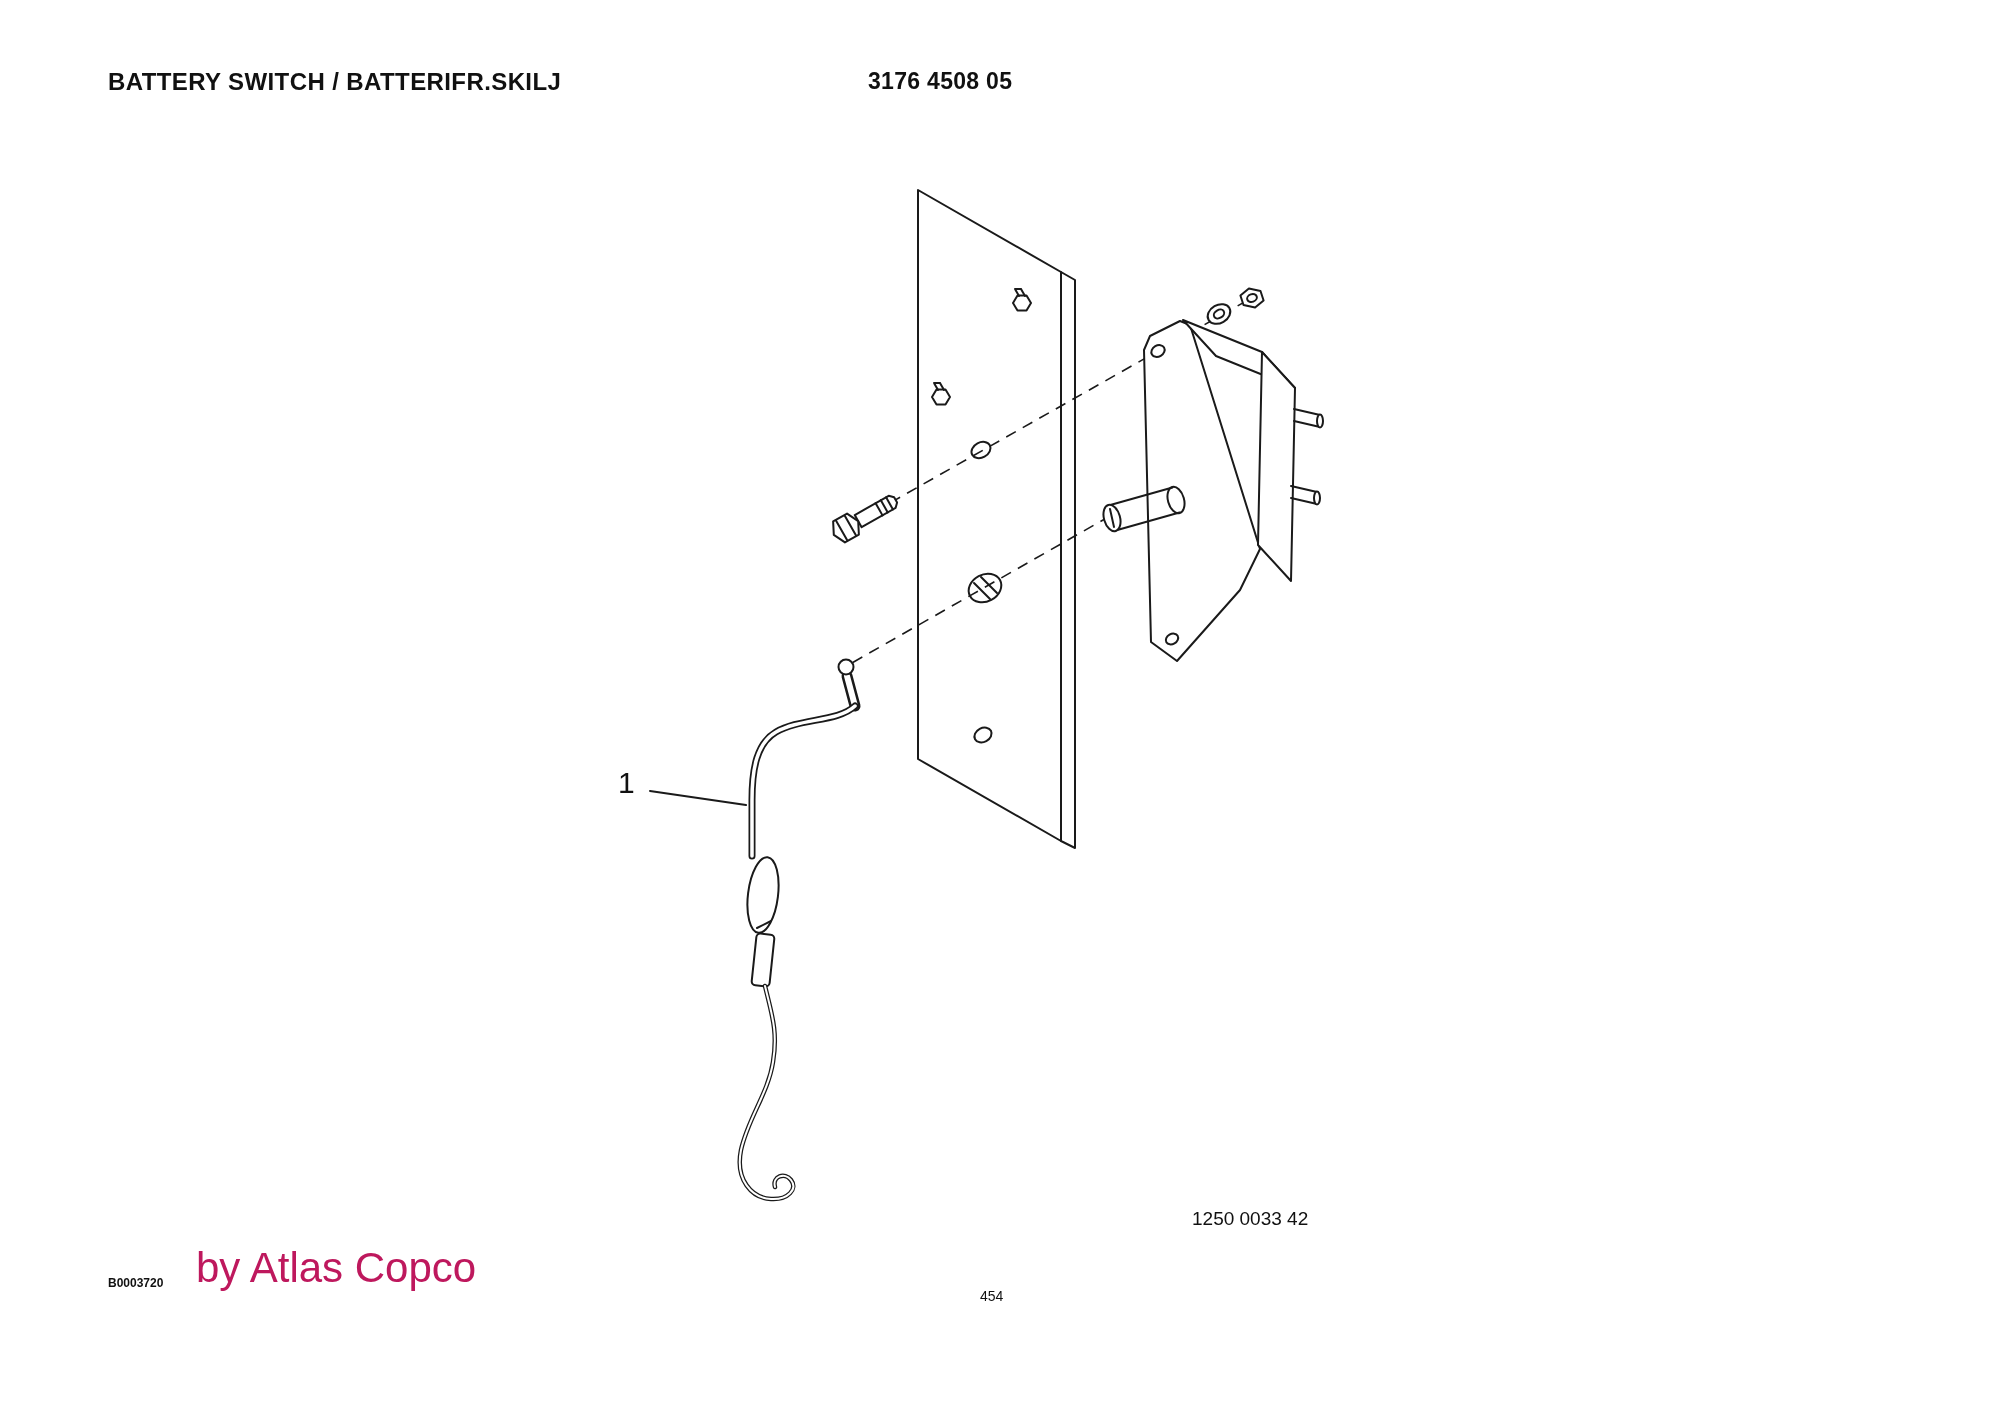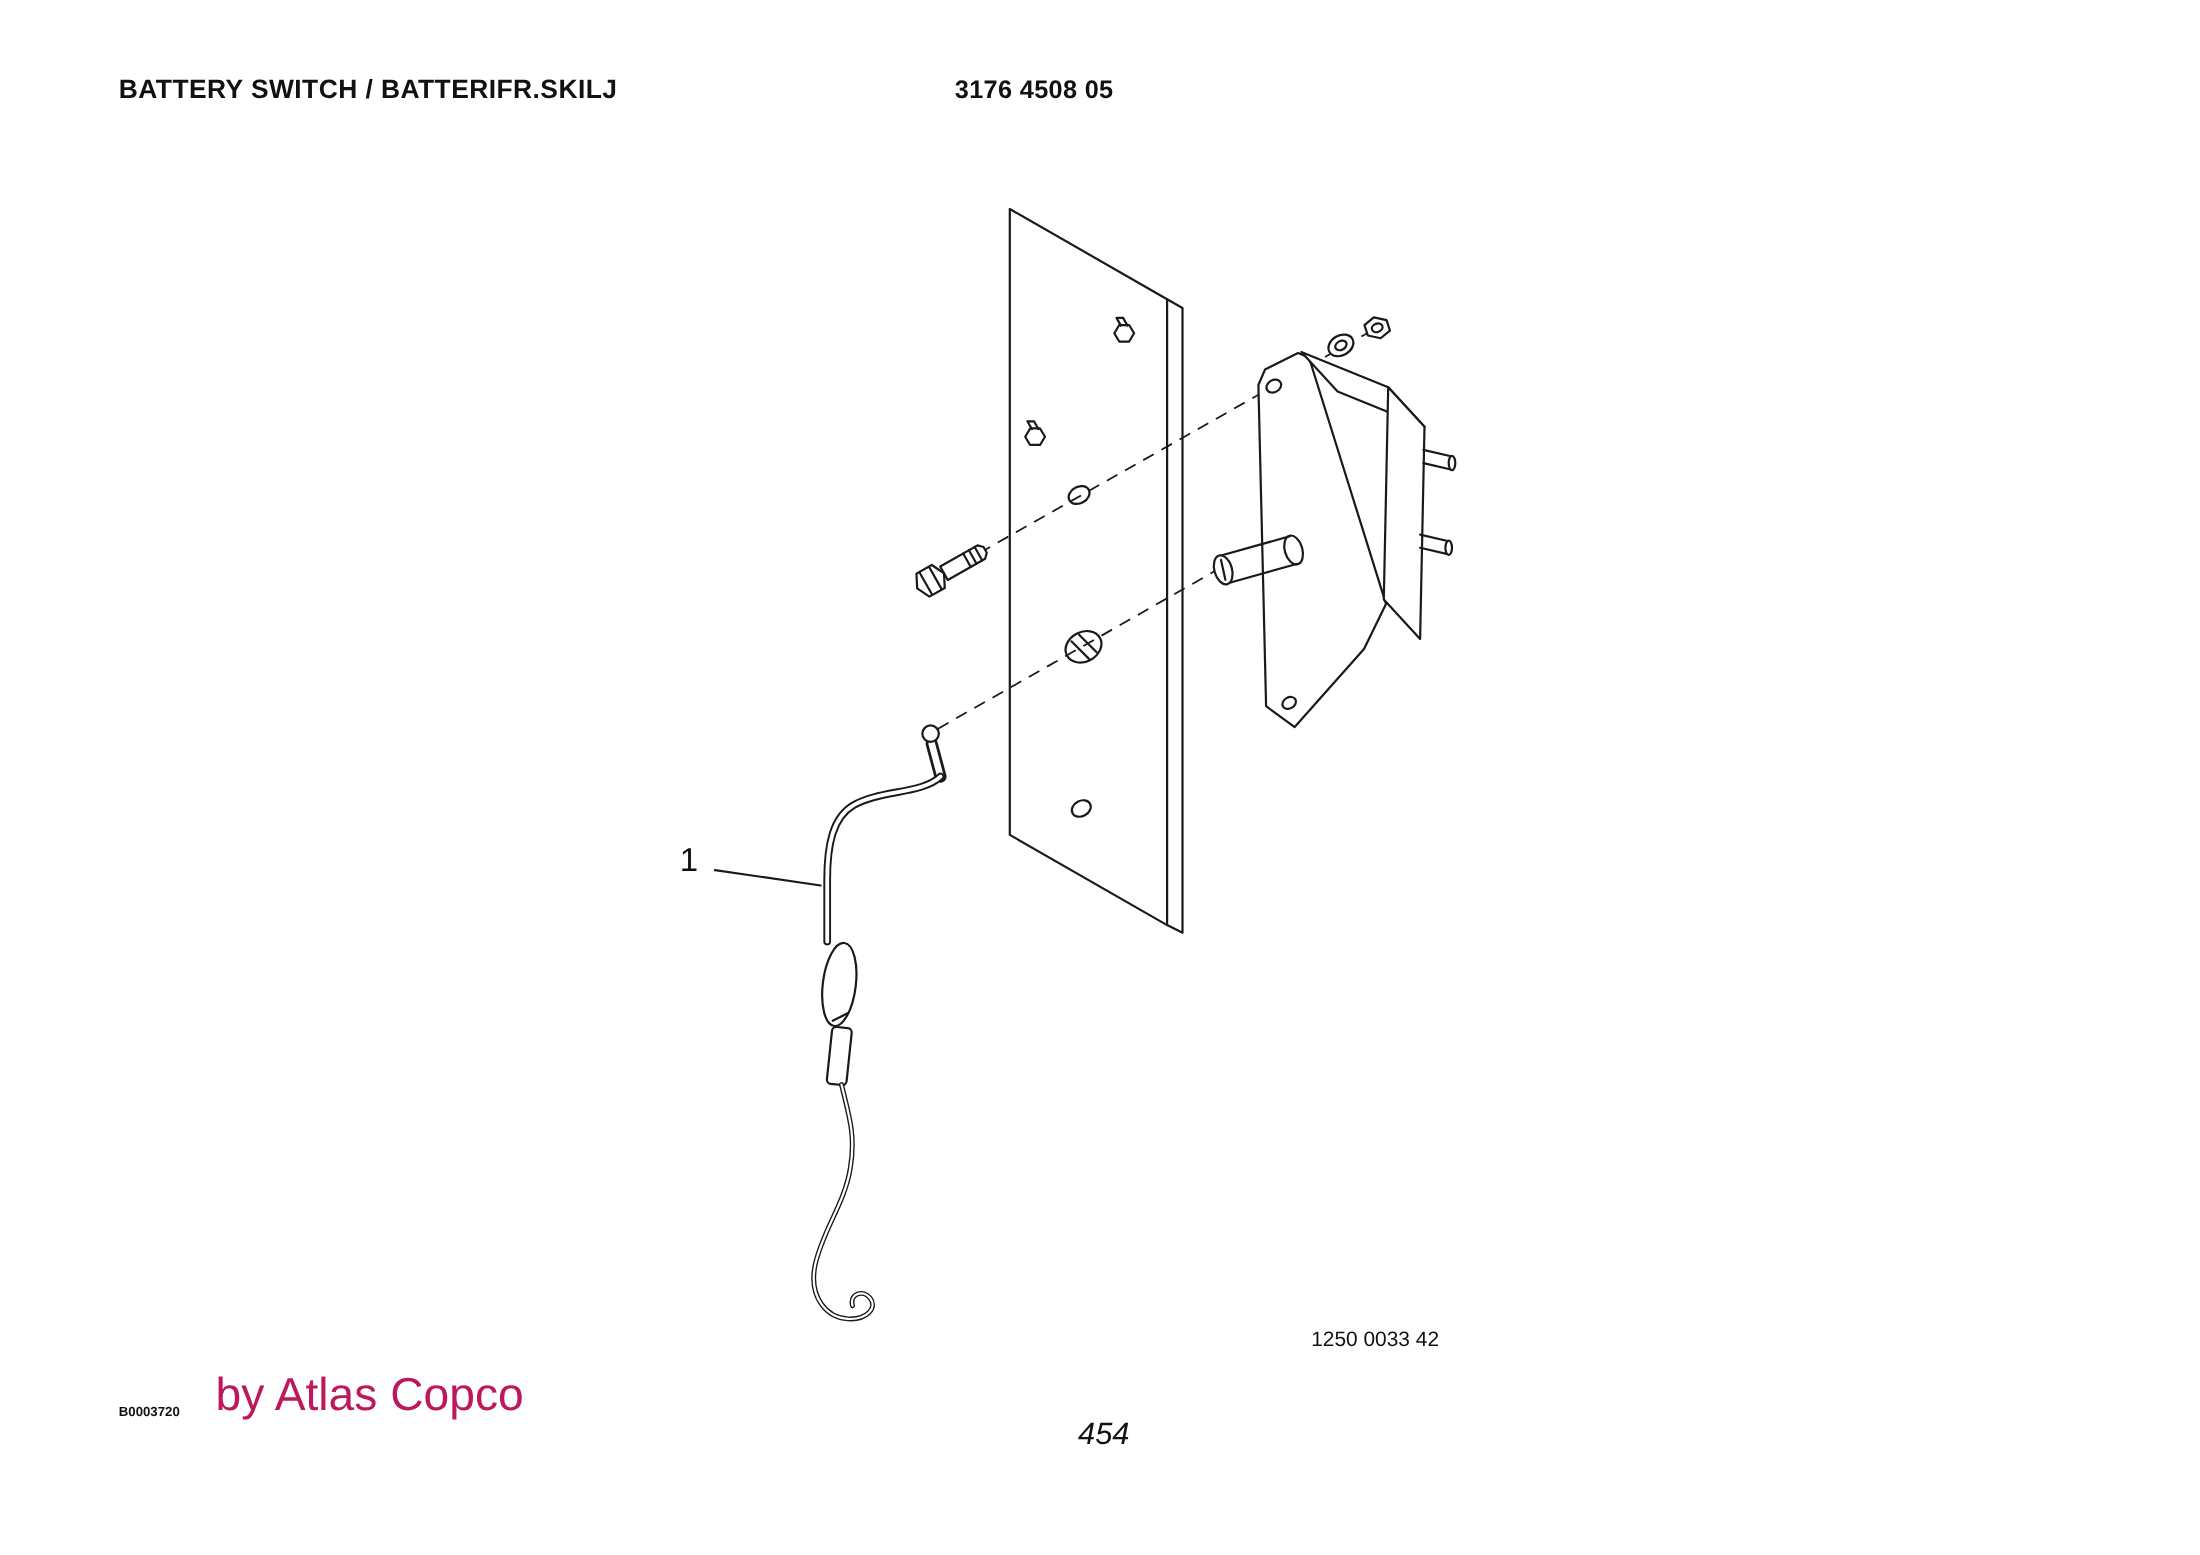--- a/index.html
+++ b/index.html
@@ -10,21 +10,21 @@
     font-family: "Liberation Sans", sans-serif;
     color: #111111;
     overflow: hidden;
   }
   .txt { position: absolute; white-space: nowrap; }
   .title    { font-size: 24px; font-weight: 700; letter-spacing: 0.4px; }
   .partnum  { font-size: 23px; font-weight: 700; letter-spacing: 0.3px; }
   .refnum   { font-size: 19px; font-weight: 400; }
   .figcode  { font-size: 12px; font-weight: 700; }
   .brand    { font-size: 42px; font-weight: 400; color: #be185d; }
-  .pagenum  { font-size: 28px; font-weight: 400; font-style: italic; }
+  .pagenum  { font-size: 14px; font-weight: 400; }
   .callout  { font-size: 30px; font-weight: 400; }
   svg { position: absolute; left: 0; top: 0; }
   .ln { fill: none; stroke: #1a1a1a; stroke-width: 2; stroke-linecap: round; stroke-linejoin: round; }
   .wh { fill: #ffffff; stroke: #1a1a1a; stroke-width: 2; stroke-linejoin: round; }
   .dash { fill: none; stroke: #1a1a1a; stroke-width: 1.6; stroke-dasharray: 11 8; }
   .thick { fill: none; stroke: #1a1a1a; stroke-linecap: round; stroke-linejoin: round; }
   .core  { fill: none; stroke: #ffffff; stroke-linecap: round; stroke-linejoin: round; }
 </style>
 </head>
 <body>

